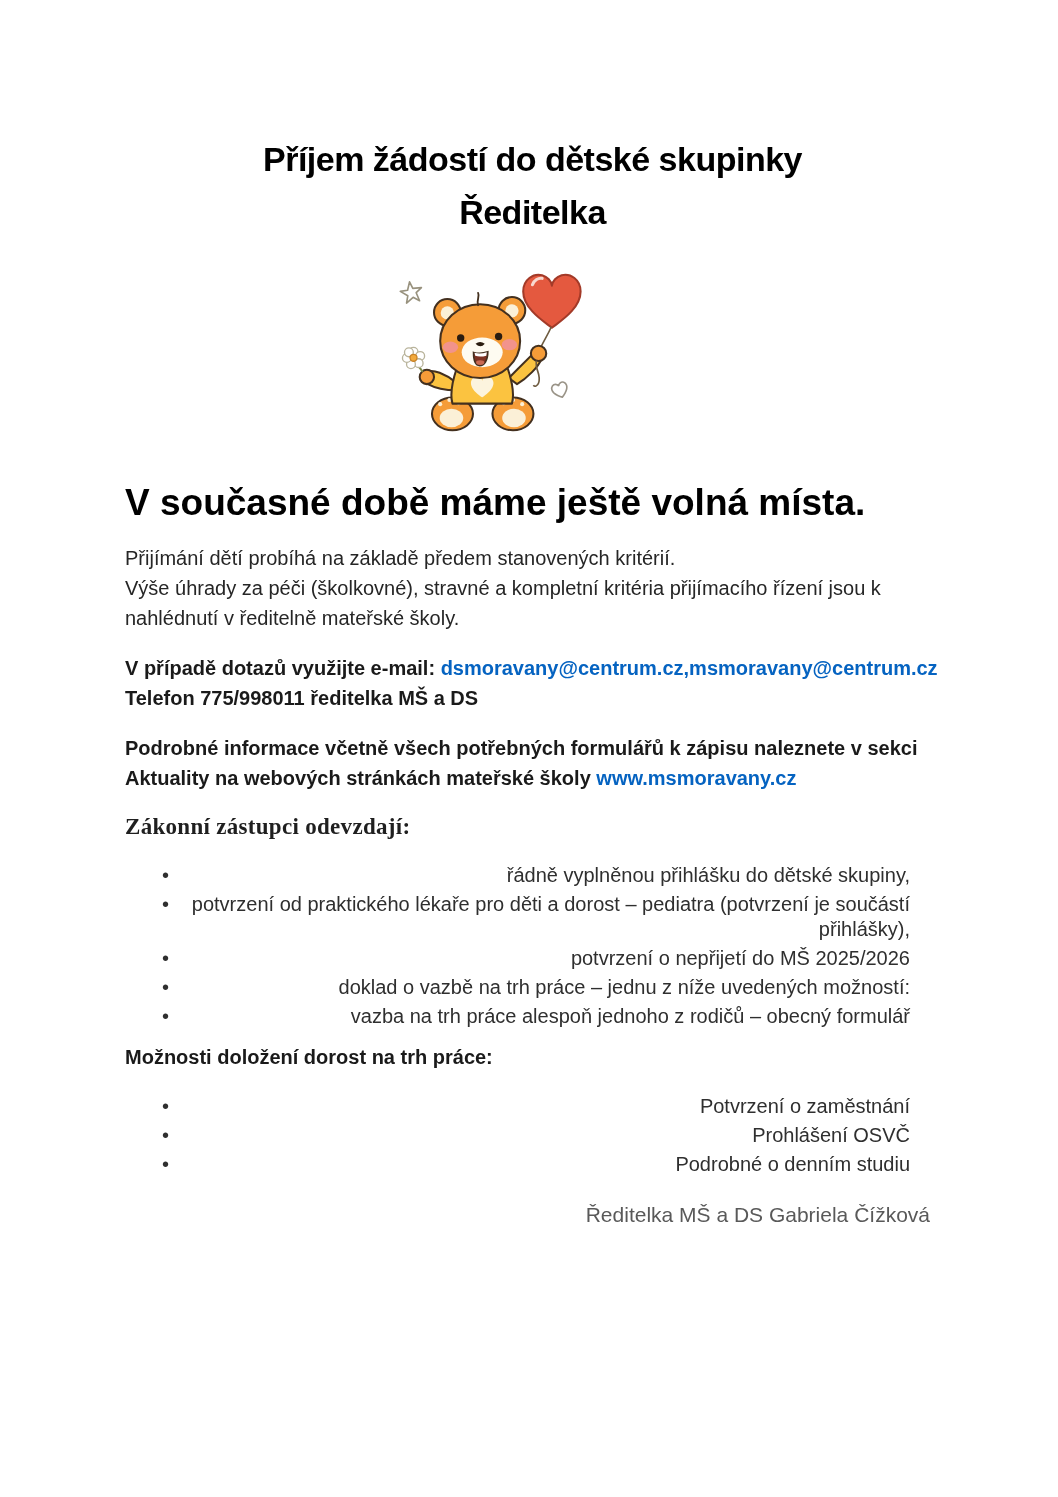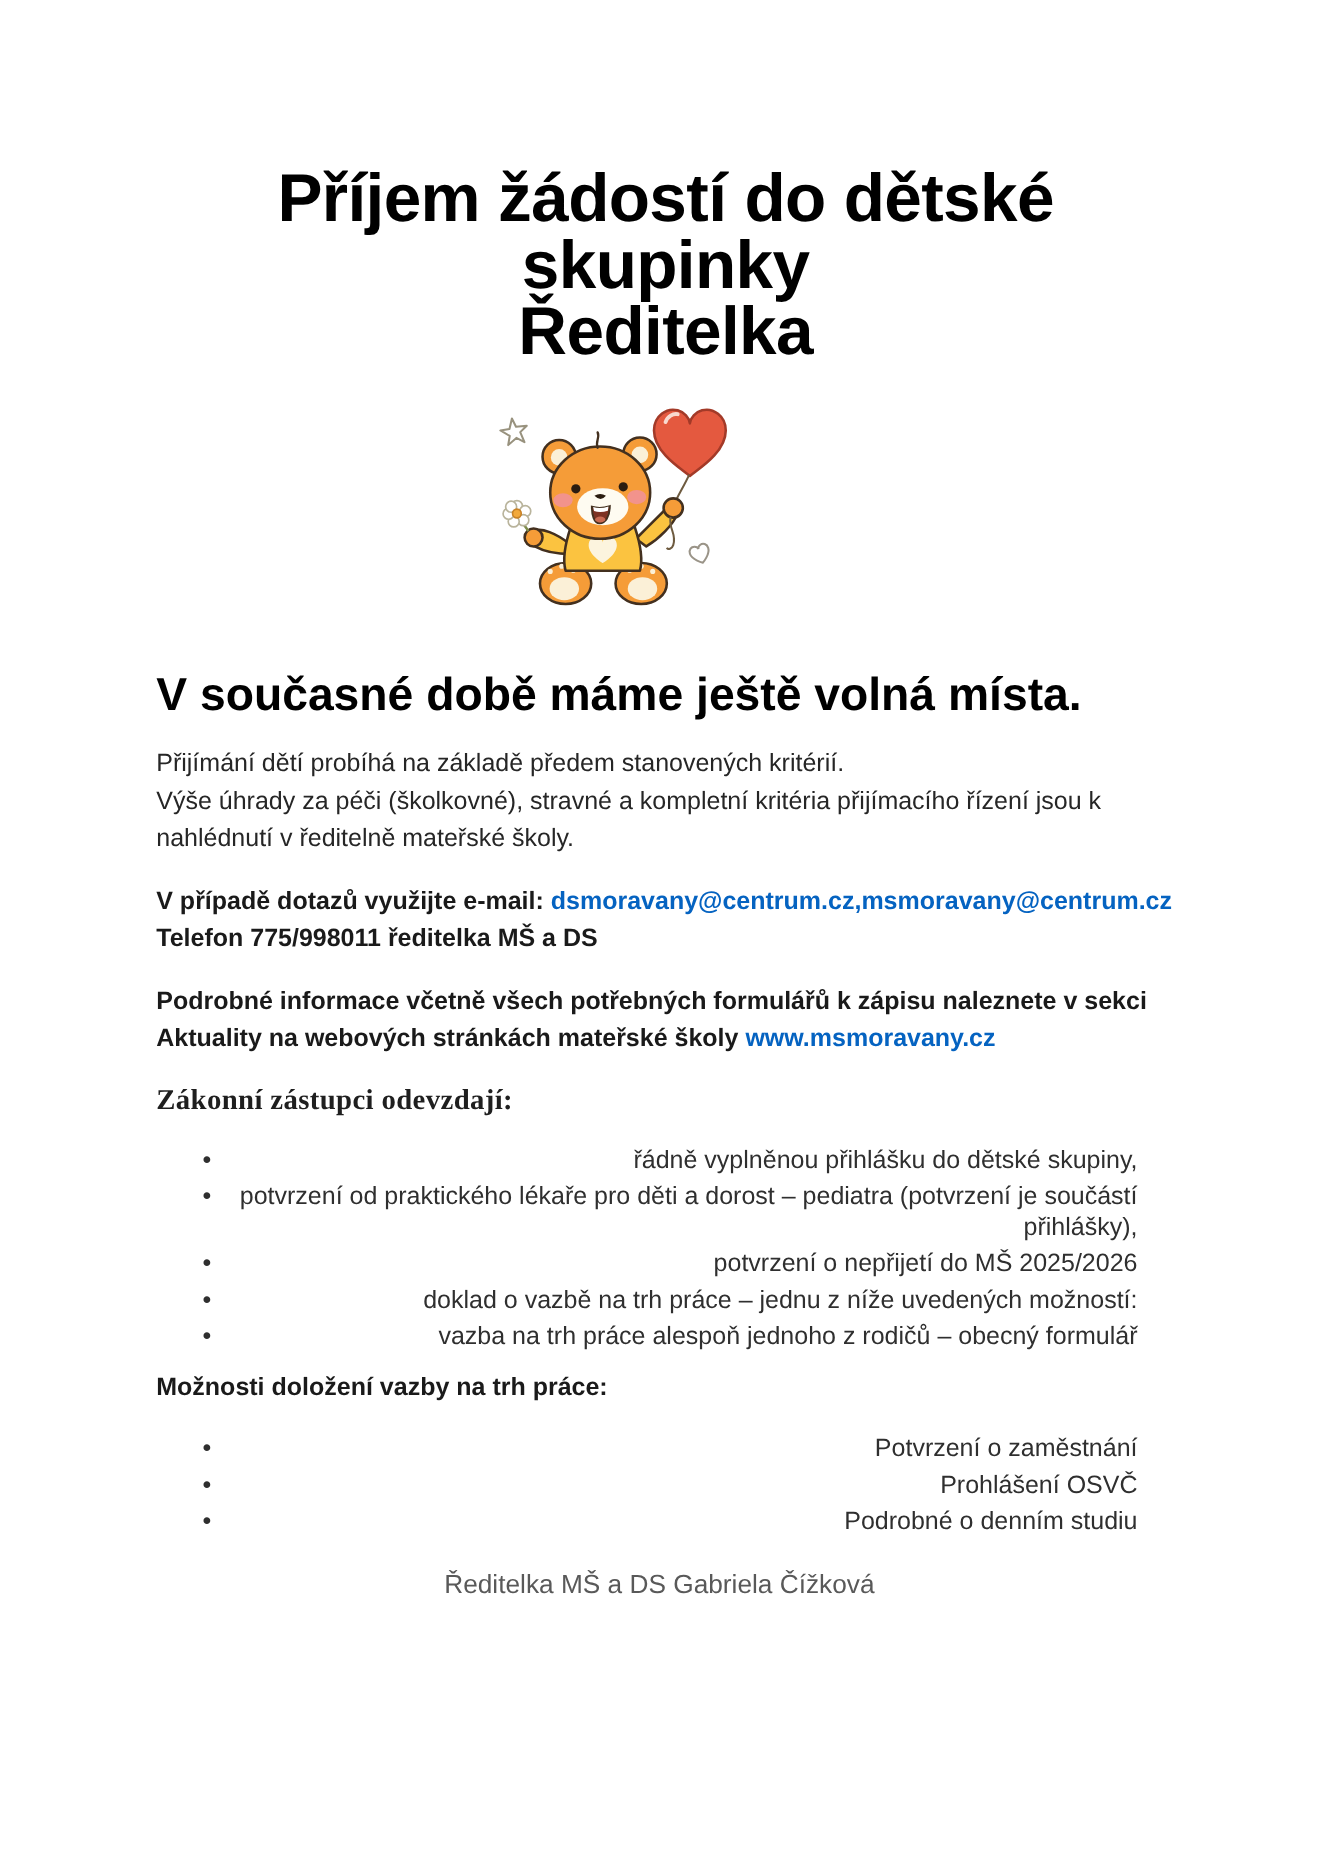--- a/index.html
+++ b/index.html
@@ -9,21 +9,21 @@
     width: 1058px; height: 1497px;
     background: #ffffff;
     padding: 133px 118px 0 125px;
     font-family: "Liberation Sans", sans-serif;
     font-size: 20px;
     color: #262626;
     overflow: hidden;
   }
   .doc-title {
     margin: 0;
-    font-size: 54px;
+    font-size: 34px;
     line-height: 53px;
     font-weight: 700;
     color: #000000;
     text-align: center;
     letter-spacing: -0.5px;
   }
   .illustration-wrap {
     display: flex;
     justify-content: center;
     margin-top: 24px;
@@ -69,21 +69,21 @@
     color: #2f2f2f;
   }
   ul.doc-list li::before {
     content: "\2022";
     position: absolute;
     left: 37px;
     color: #2f2f2f;
   }
   .signature {
     margin: 24px 10px 0 0;
-    text-align: center;
+    text-align: right;
     font-size: 21px;
     line-height: 28px;
     color: #595959;
   }
 </style>
 </head>
 <body>
 
 <div class="page">
 
@@ -167,21 +167,21 @@
   <h3 class="serif-heading">Zákonní zástupci odevzdají:</h3>
 
   <ul class="doc-list">
     <li>řádně vyplněnou přihlášku do dětské skupiny,</li>
     <li>potvrzení od praktického lékaře pro děti a dorost – pediatra (potvrzení je součástí přihlášky),</li>
     <li>potvrzení o nepřijetí do MŠ 2025/2026</li>
     <li>doklad o vazbě na trh práce – jednu z níže uvedených možností:</li>
     <li>vazba na trh práce alespoň jednoho z rodičů – obecný formulář</li>
   </ul>
 
-  <h4 class="sans-heading">Možnosti doložení vazby na trh práce:</h4>
+  <h4 class="sans-heading">Možnosti doložení dorost na trh práce:</h4>
 
   <ul class="doc-list">
     <li>Potvrzení o zaměstnání</li>
     <li>Prohlášení OSVČ</li>
     <li>Podrobné o denním studiu</li>
   </ul>
 
   <p class="signature">Ředitelka MŠ a DS Gabriela Čížková</p>
 
 </div>

